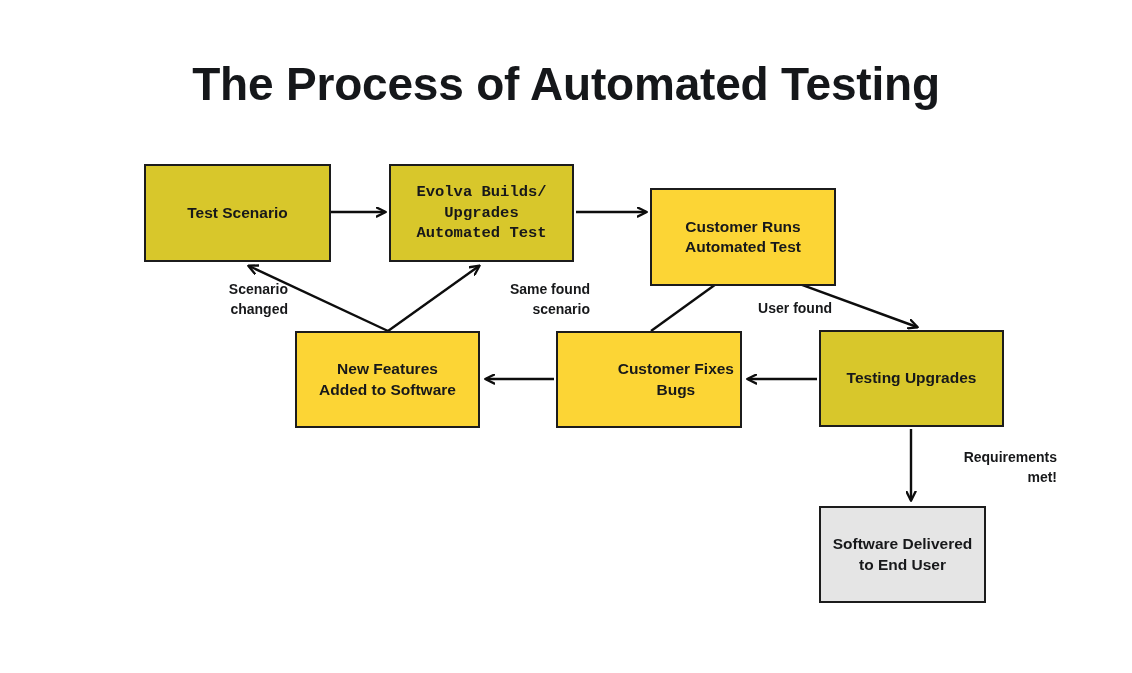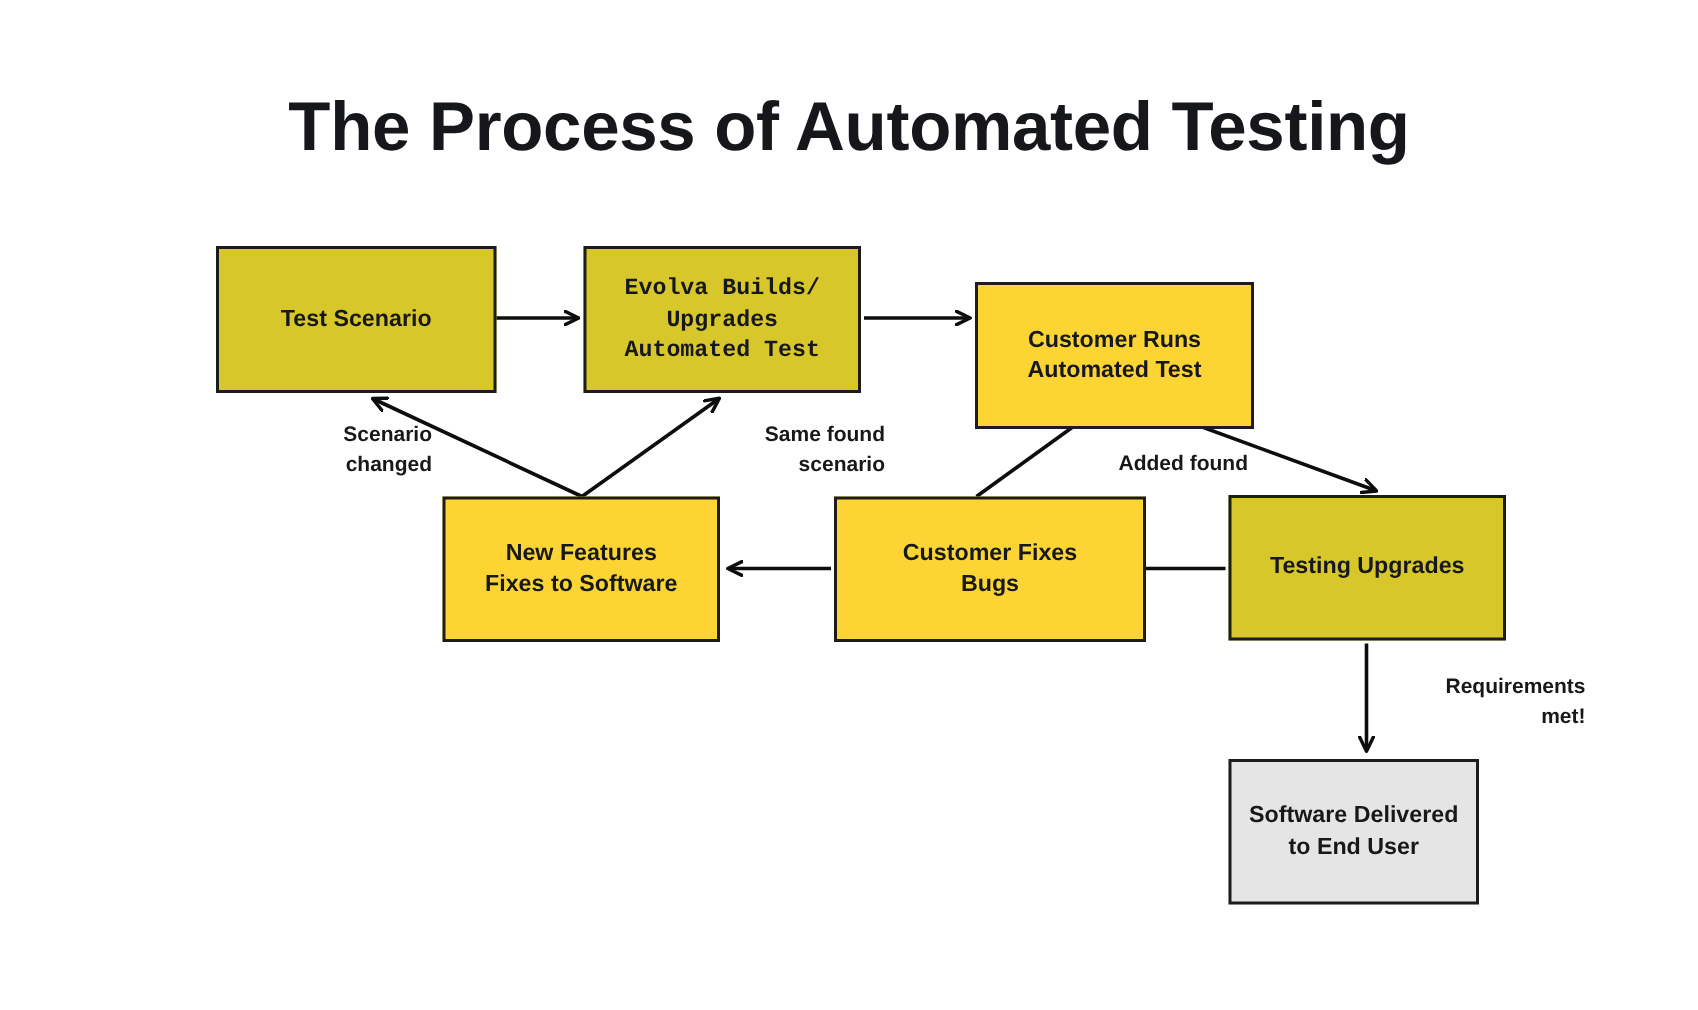--- a/index.html
+++ b/index.html
@@ -101,41 +101,41 @@
 Automated Test</span>
   </div>
 
   <div class="node" style="left:650px; top:164px; width:186px; height:98px; background:#fcd535;margin-top:24px;">
     <span>Customer Runs
 Automated Test</span>
   </div>
 
   <div class="node" style="left:295px; top:331px; width:185px; height:97px; background:#fcd535;">
     <span>New Features
-Fixes to Software</span>
+Added to Software</span>
   </div>
 
-  <div class="node" style="left:556px; top:331px; width:208px; height:97px; background:#fcd535;">
+  <div class="node" style="left:556px; top:331px; width:186px; height:97px; background:#fcd535;justify-content:flex-end;">
     <span>Customer Fixes
 Bugs</span>
   </div>
 
   <div class="node" style="left:819px; top:330px; width:185px; height:97px; background:#d8c72b;">
     <span>Testing Upgrades</span>
   </div>
 
   <div class="node" style="left:819px; top:506px; width:167px; height:97px; background:#e5e5e5;">
     <span>Software Delivered
 to End User</span>
   </div>
 
   <div class="edge-label" style="left:138px; top:279px; width:150px;">Scenario
 changed</div>
 
   <div class="edge-label" style="left:440px; top:279px; width:150px;">Same found
 scenario</div>
 
-  <div class="edge-label" style="left:682px; top:298px; width:150px;">Added found</div>
+  <div class="edge-label" style="left:682px; top:298px; width:150px;">User found</div>
 
   <div class="edge-label" style="left:907px; top:447px; width:150px;">Requirements
 met!</div>
 
 </div>
 
 </body></html>

